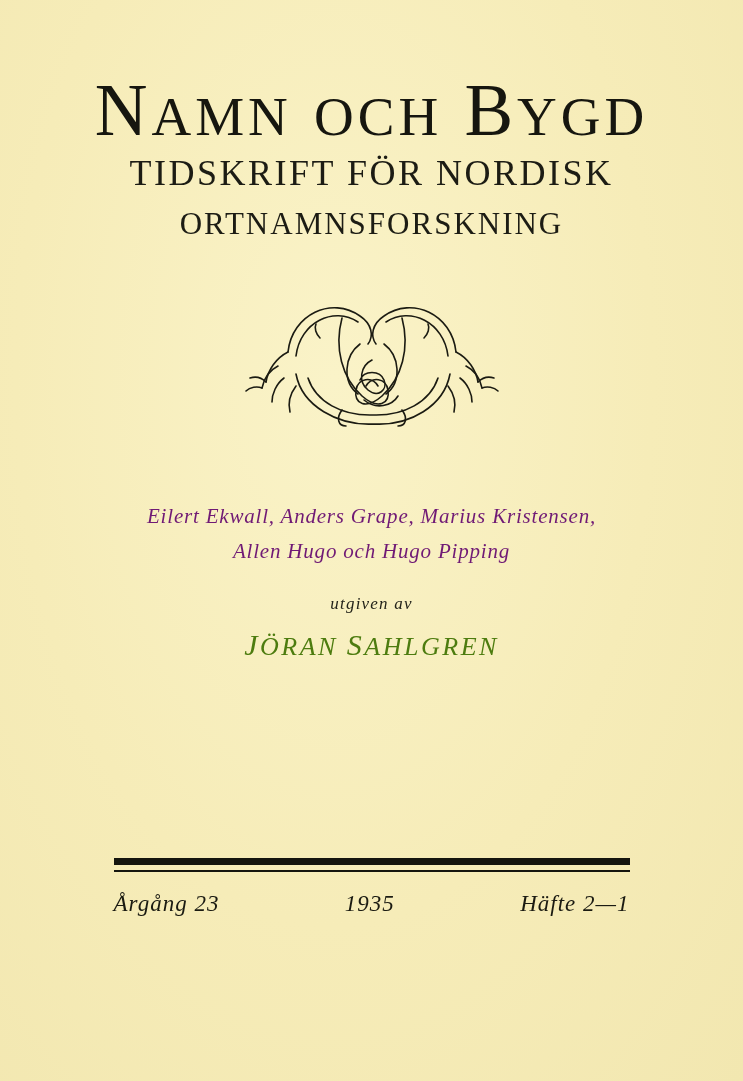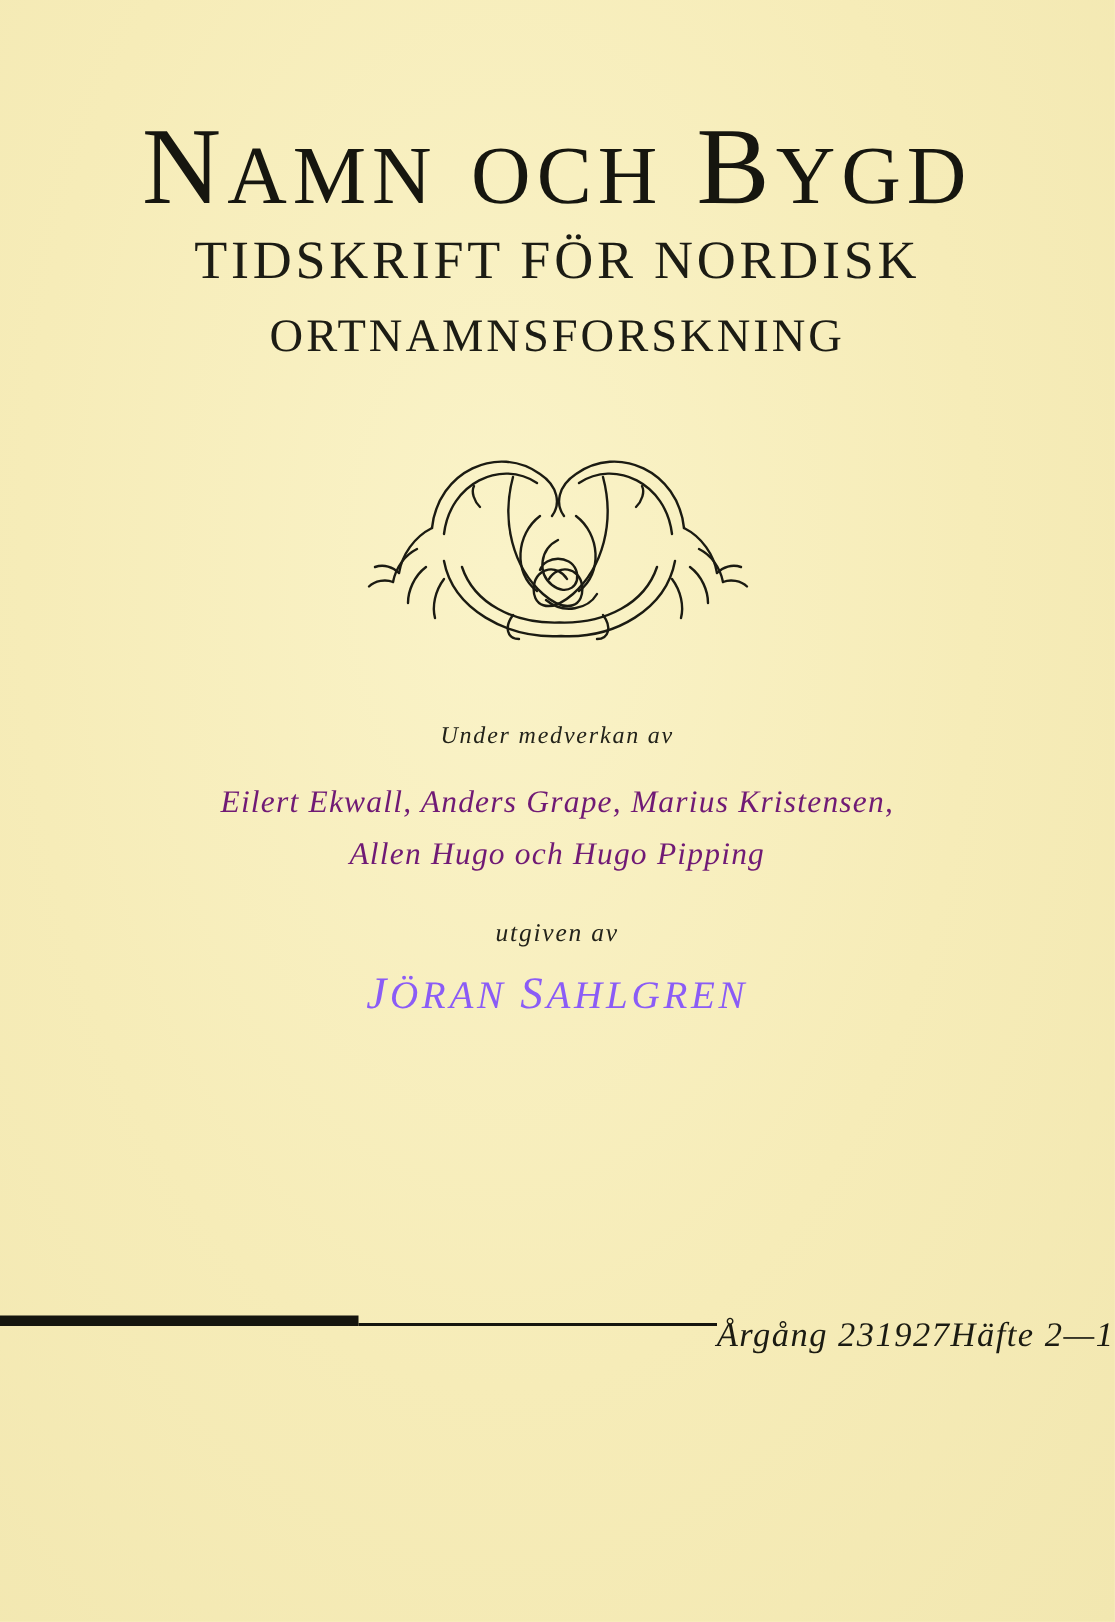--- a/index.html
+++ b/index.html
@@ -99,31 +99,32 @@
     font-style: italic;
     font-size: 17px;
     letter-spacing: 1.2px;
     color: #23231a;
   }
   .editor {
     margin-top: 14px;
     font-style: italic;
     font-size: 26px;
     letter-spacing: 2.5px;
-    color: #8b5cf6;
+    color: #4d7c0f;
   }
   .editor .cap { font-size: 30px; }
 
   
   .footer {
     position: absolute;
     left: 0;
     right: 0;
     top: 858px;
     display: flex;
+    flex-direction: column;
     align-items: center;
   }
   .rule-thick {
     width: 516px;
     height: 7px;
     background: #15150e;
   }
   .rule-thin {
     width: 516px;
     height: 2px;
@@ -194,33 +195,32 @@
 
       <path d="M150 132 C144 140 146 148 154 148"></path>
       <path d="M210 132 C216 140 214 148 206 148"></path>
 
       <path d="M128 60 C124 56 122 50 124 46"></path>
       <path d="M232 60 C236 56 238 50 236 46"></path>
     </svg>
   </div>
 
   <div class="credits">
-    <div class="under-med">Under medverkan av</div>
     <div class="contrib">Eilert Ekwall,  Anders  Grape,  Marius Kristensen,</div>
     <div class="contrib" style="margin-top:2px">Allen  Hugo  och  Hugo Pipping</div>
     <div class="utgiven">utgiven av</div>
     <div class="editor">
       <span class="cap">J</span><span>ÖRAN</span>
       <span class="cap">S</span><span>AHLGREN</span>
     </div>
   </div>
 
   <div class="footer">
     <div class="rule-thick"></div>
     <div class="rule-thin"></div>
     <div class="issue-line">
       <span>Årgång 23</span>
-      <span>1927</span>
+      <span>1935</span>
       <span>Häfte 2—1</span>
     </div>
   </div>
 
 </div>
 
 </body></html>

